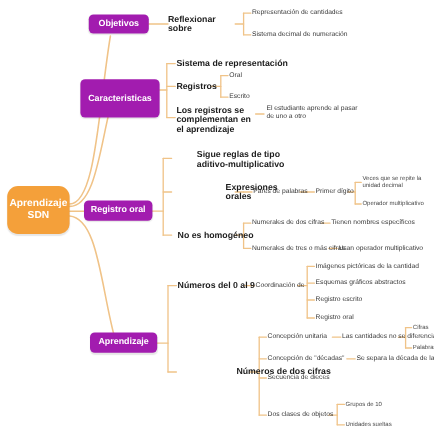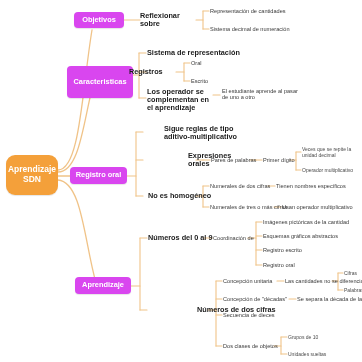--- a/index.html
+++ b/index.html
@@ -14,21 +14,21 @@
     position:absolute;box-sizing:border-box;
     display:flex;align-items:center;justify-content:center;
     text-align:center;line-height:1.12;
   }
   .root{
     background:#f4a03a;color:#ffffff;border-radius:9px;
     font-size:8.5px;font-weight:700;padding:3px 4px;
     box-shadow:0 1px 1px rgba(0,0,0,.10);
   }
   .cat{
-    background:#d946ef;color:#ffffff;border-radius:4px;
+    background:#a21caf;color:#ffffff;border-radius:4px;
     font-size:7.4px;font-weight:700;padding:2px 4px;
     box-shadow:0 1px 1px rgba(0,0,0,.10);
   }
   .leaf{
     color:#1c1c1c;background:transparent;
     justify-content:flex-start;text-align:left;
   }
   .lvl1{font-size:7.3px;font-weight:700;}
   .lvl2{font-size:5.6px;font-weight:400;color:#3a3a3a;}
   .lvl3{font-size:5.0px;font-weight:400;color:#4a4a4a;}
@@ -150,34 +150,34 @@
   </div>
 
   <div class="node leaf lvl2" style="left:210px;top:24px;width:122px;height:10px;">
     <span>Sistema decimal de numeración</span>
   </div>
 
   <div class="node leaf lvl1" style="left:147px;top:47px;width:100px;height:12px;">
     <span>Sistema de representación</span>
   </div>
 
-  <div class="node leaf lvl1" style="left:129px;top:66px;width:40px;height:12px;">
+  <div class="node leaf lvl1" style="left:147px;top:66px;width:40px;height:12px;">
     <span>Registros</span>
   </div>
 
   <div class="node leaf lvl2" style="left:191px;top:58px;width:30px;height:10px;">
     <span>Oral</span>
   </div>
 
   <div class="node leaf lvl2" style="left:191px;top:76px;width:34px;height:10px;">
     <span>Escrito</span>
   </div>
 
   <div class="node leaf lvl1" style="left:147px;top:88px;width:70px;height:22px;align-items:flex-start;">
-    <span>Los operador se complementan en el aprendizaje</span>
+    <span>Los registros se complementan en el aprendizaje</span>
   </div>
 
   <div class="node leaf lvl2" style="left:222px;top:88px;width:80px;height:20px;align-items:flex-start;">
     <span>El estudiante aprende al pasar de uno a otro</span>
   </div>
 
   <div class="node leaf lvl1" style="left:144px;top:125px;width:80px;height:22px;align-items:flex-start;margin-left:20px;">
     <span>Sigue reglas de tipo aditivo-multiplicativo</span>
   </div>
 

